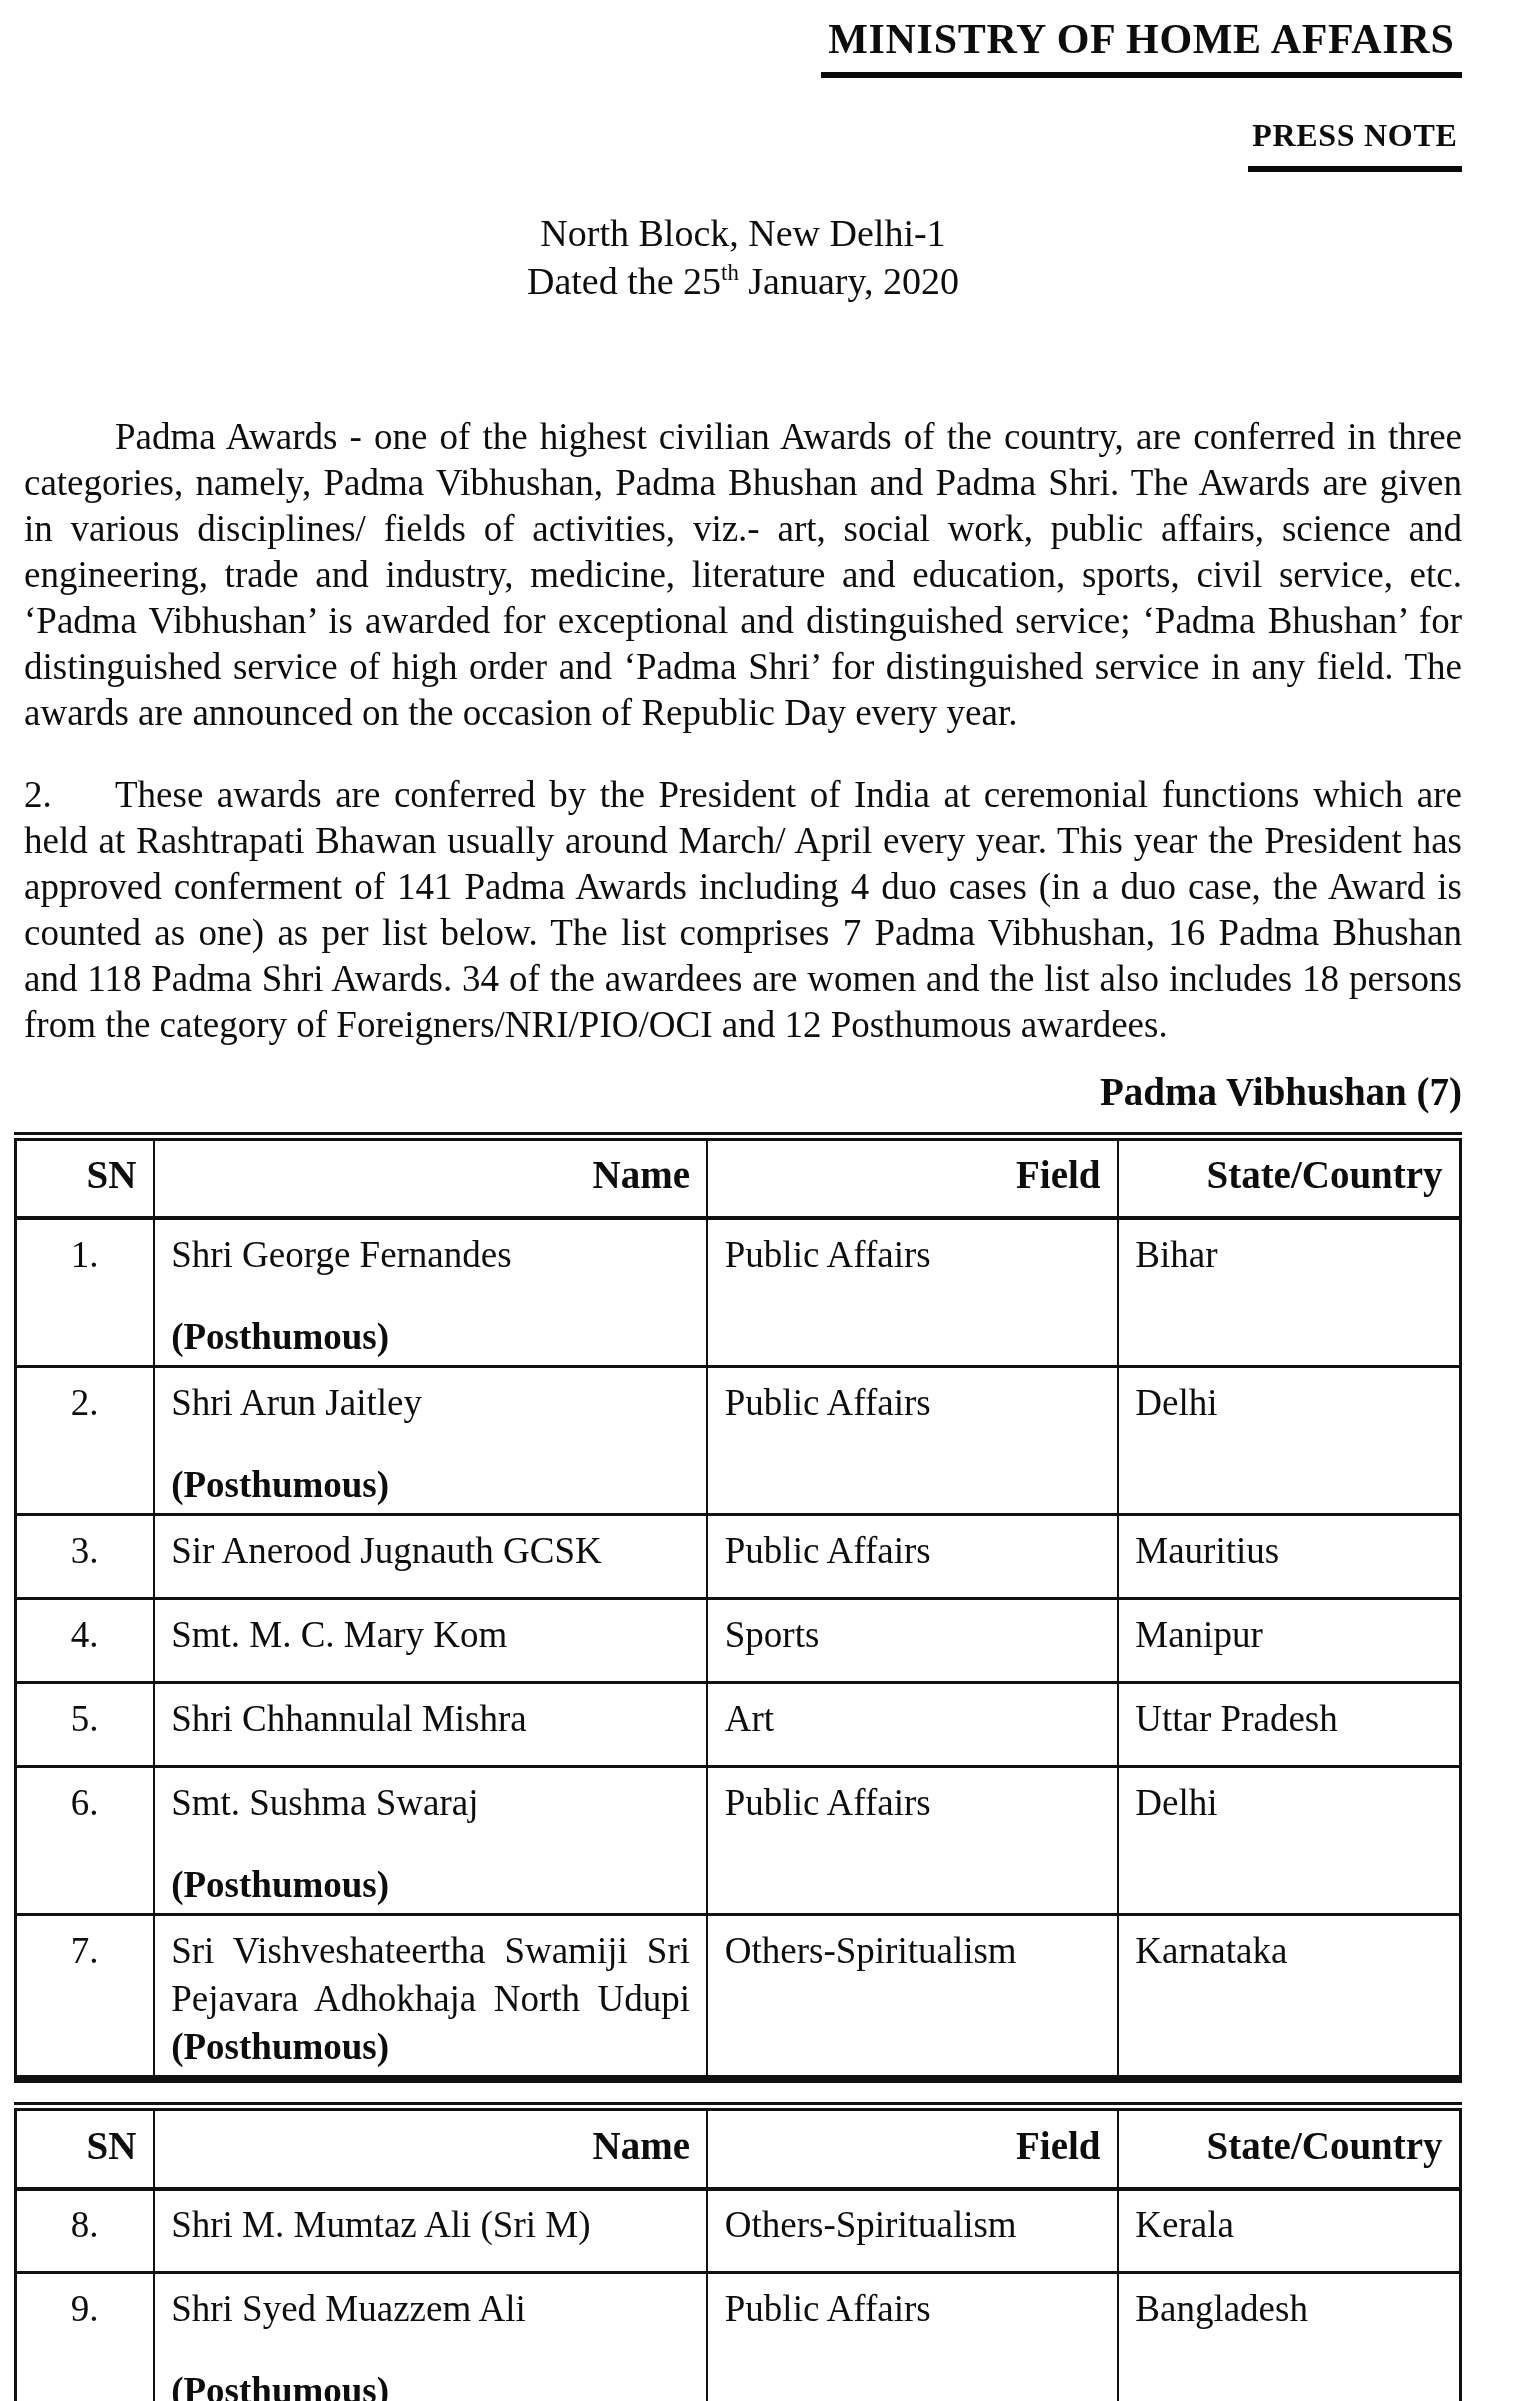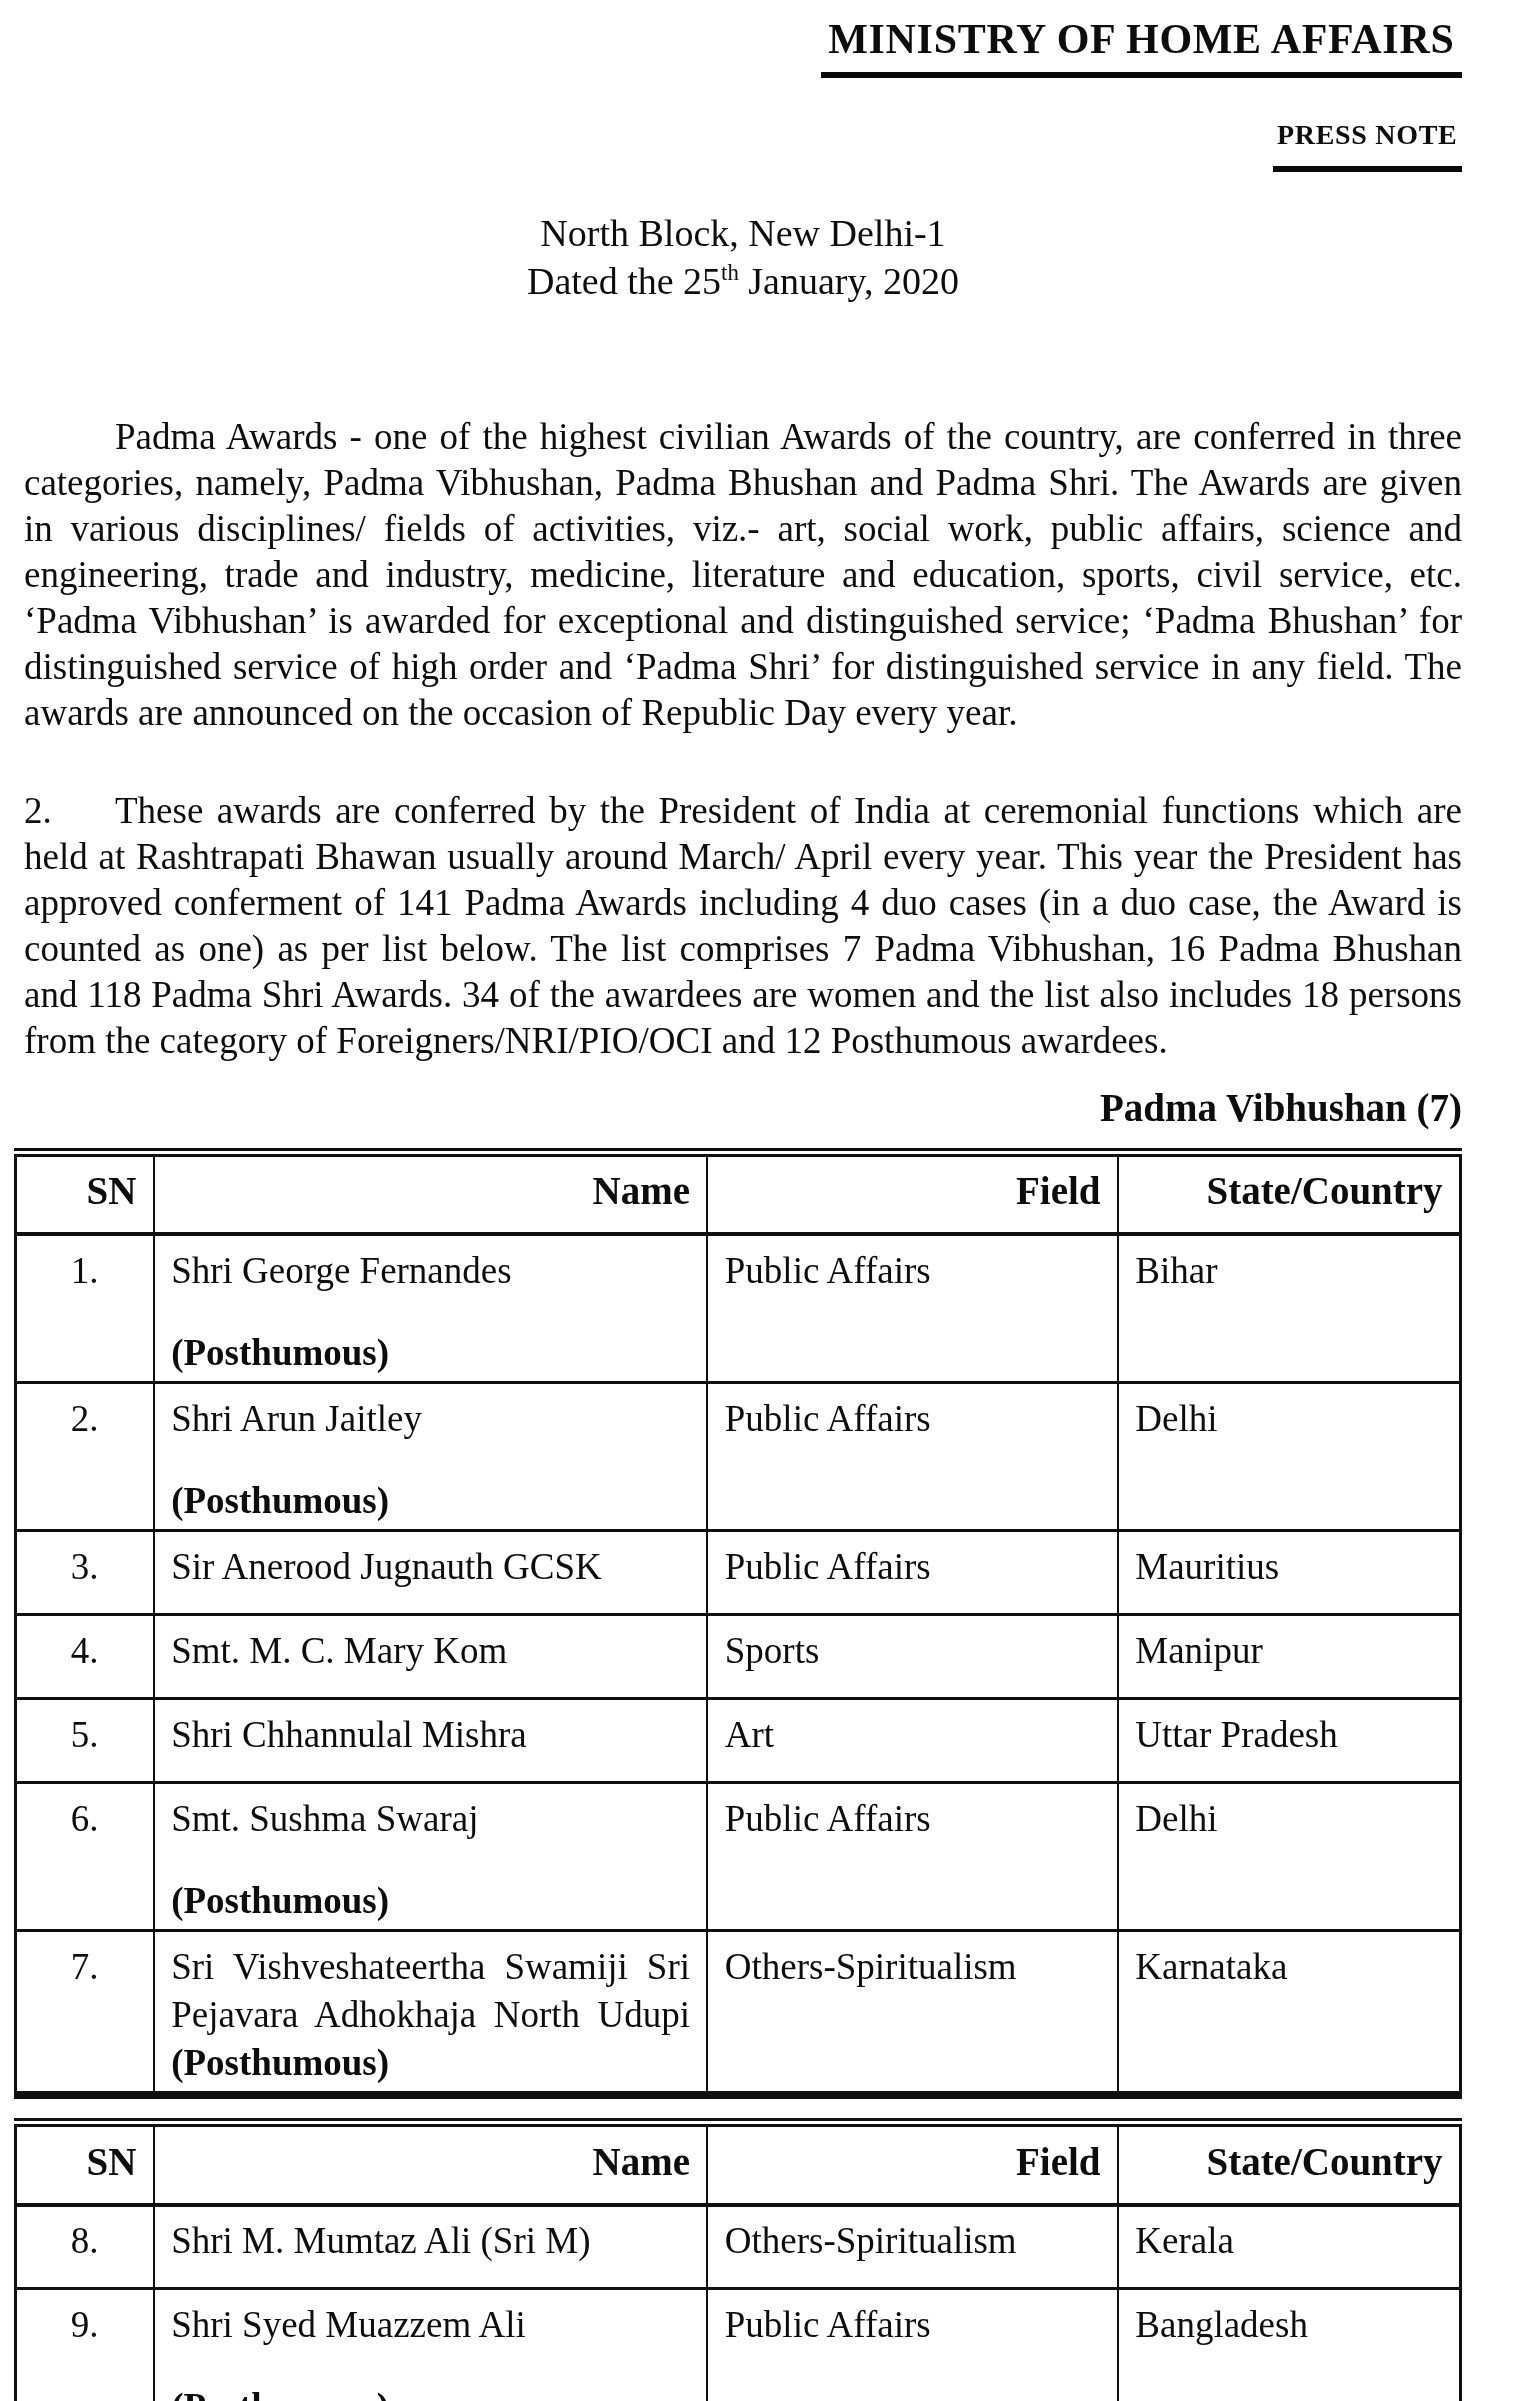--- a/index.html
+++ b/index.html
@@ -24,21 +24,21 @@
     text-align: right;
     font-weight: bold;
   }
   h1 { font-size: 42px; line-height: 48px; }
   h1 .u {
     display: inline-block;
     border-bottom: 6.7px solid #0a0a0a;
     padding: 0 7.5px 9px 7.5px;
     letter-spacing: 0.7px;
   }
-  h2 { font-size: 28px; line-height: 46px; margin-top: 34px; }
+  h2 { font-size: 32px; line-height: 46px; margin-top: 34px; }
   h2 .u {
     display: inline-block;
     border-bottom: 6px solid #0a0a0a;
     padding: 0 4.5px 7.5px 4.5px;
     letter-spacing: 0.7px;
   }
   .address {
     margin-top: 37px;
     text-align: center;
     font-size: 38px;
@@ -51,21 +51,21 @@
   }
   .para {
     margin: 0;
     text-align: justify;
   }
   .p1 {
     margin-top: 109px;
     text-indent: 91px;
   }
   .p2 {
-    margin-top: 52px;
+    margin-top: 36px;
   }
   .pnum {
     display: inline-block;
     width: 91px;
     text-indent: 0;
   }
   .tbl-title {
     text-align: right;
     font-weight: bold;
     font-size: 39px;

